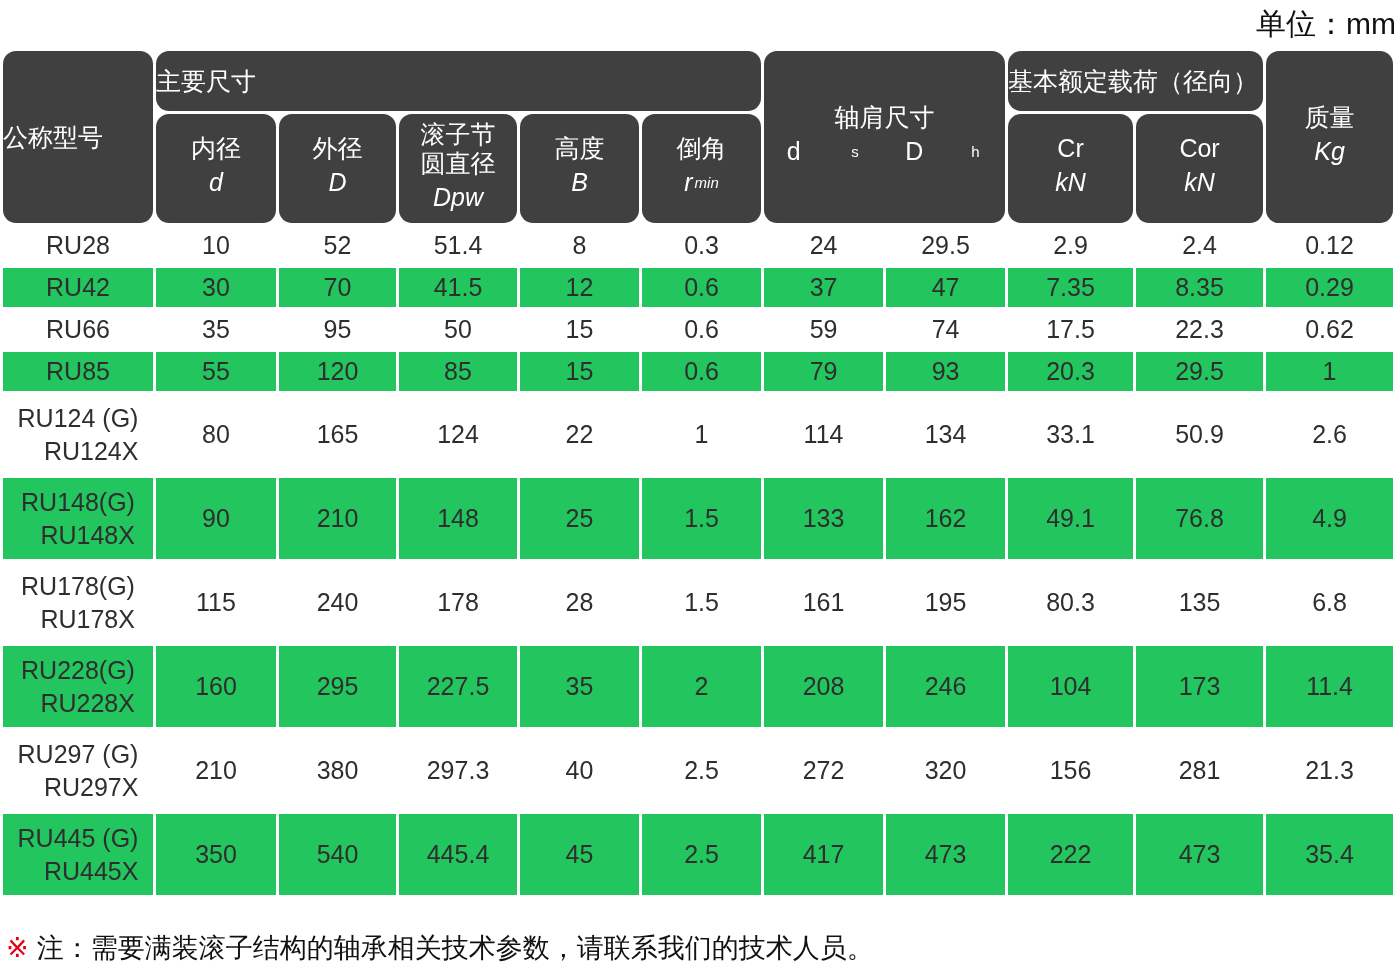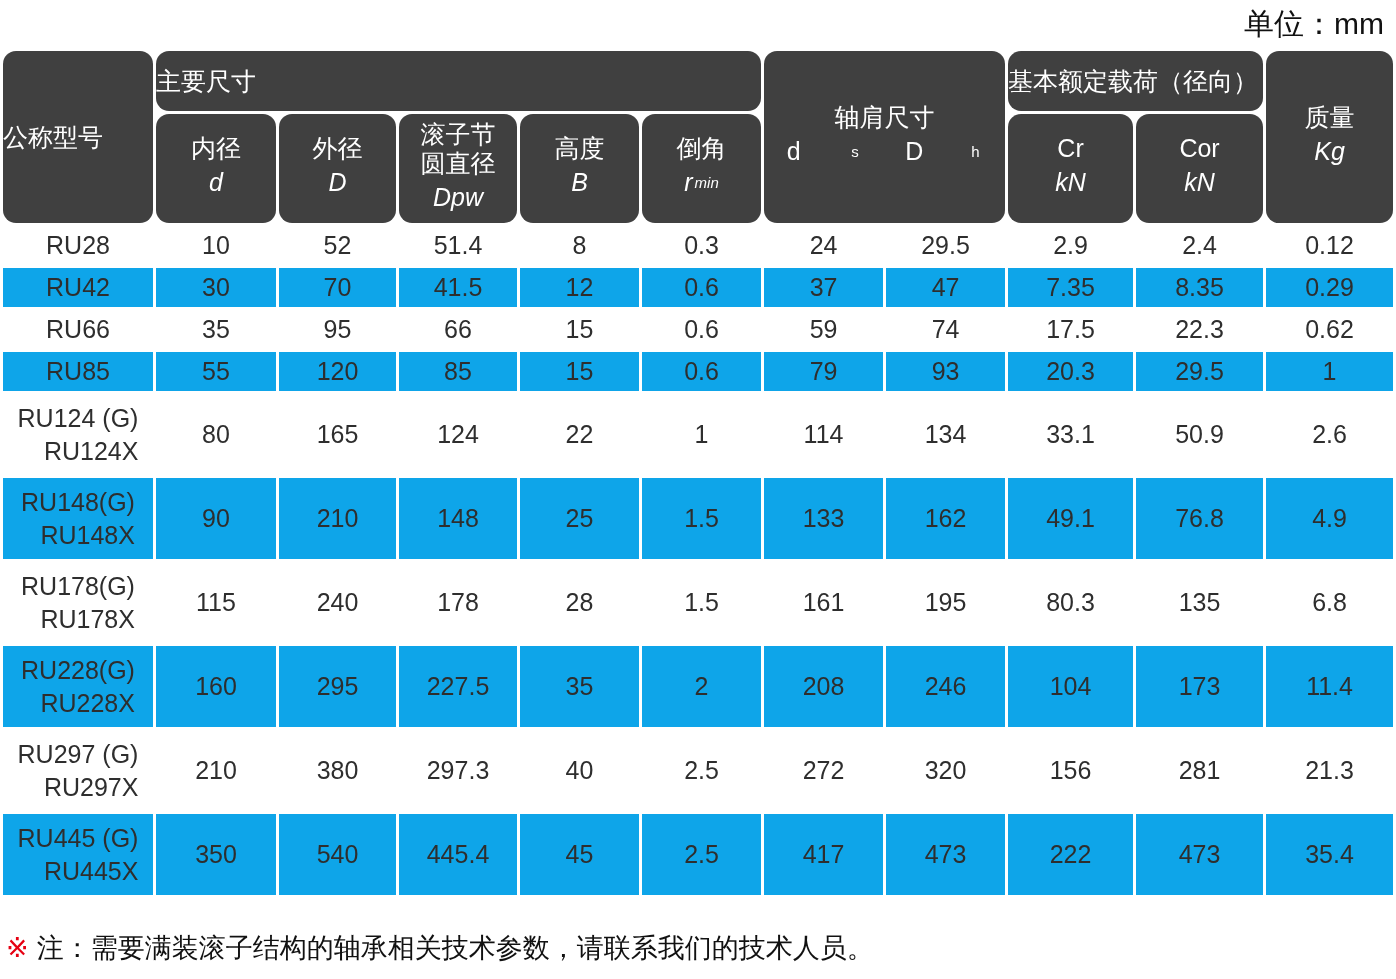--- a/index.html
+++ b/index.html
@@ -5,42 +5,42 @@
   html,body{margin:0;padding:0;background:#fff;}
   body{
     width:1396px;height:979px;
     font-family:"Liberation Sans","DejaVu Sans",sans-serif;
     color:#2e2e2e;
     overflow:hidden;
   }
   .unit-row{
     height:48px;
     display:flex;align-items:center;justify-content:flex-end;
-    font-size:30px;color:#111;padding-right:12px;box-sizing:border-box;
+    font-size:30px;color:#111;padding-right:0;box-sizing:border-box;
   }
   table.spec{
     width:1396px;table-layout:fixed;
     border-collapse:separate;border-spacing:3px;
     background:#fff;
   }
   th,td{padding:0;margin:0;}
   th{font-weight:normal;color:#fff;font-size:25px;background:#404040;vertical-align:middle;text-align:left;border-radius:13px;}
   tr.hrow1{height:60px;}
   tr.hrow2{height:109px;}
   tr.short{height:39px;}
   tr.tall{height:81px;}
   
   .stack{display:flex;flex-direction:column;height:100%;}
   .stack .label-area{flex:1;display:flex;flex-direction:column;align-items:center;justify-content:center;line-height:1.15;}
   .stack .symbol{height:40px;display:flex;align-items:center;justify-content:center;font-style:italic;}
   .dual-sym{height:40px;display:flex;}
   .dual-sym span{flex:1;display:flex;align-items:center;justify-content:center;}
   .sub{font-size:15px;margin-left:2px;}
   td{font-size:25px;color:#2e2e2e;text-align:center;vertical-align:middle;background:#fff;}
-  tr.alt td{background:#0ea5e9;}
+  tr.alt td{background:#22c55e;}
   .model-wrap{display:inline-block;text-align:right;line-height:1.3;}
   .note-row{
     margin-top:32px;padding-left:6px;
     font-size:27px;color:#111;
     display:flex;align-items:center;gap:8px;
   }
   .note-mark{color:#e60012;}
 </style>
 </head>
 <body>
@@ -182,21 +182,21 @@
     <td>47</td>
     <td>7.35</td>
     <td>8.35</td>
     <td>0.29</td>
   </tr>
 
   <tr class="short">
     <td><div class="model-wrap"><div>RU66</div><div></div></div></td>
     <td>35</td>
     <td>95</td>
-    <td>66</td>
+    <td>50</td>
     <td>15</td>
     <td>0.6</td>
     <td>59</td>
     <td>74</td>
     <td>17.5</td>
     <td>22.3</td>
     <td>0.62</td>
   </tr>
 
   <tr class="short alt">

